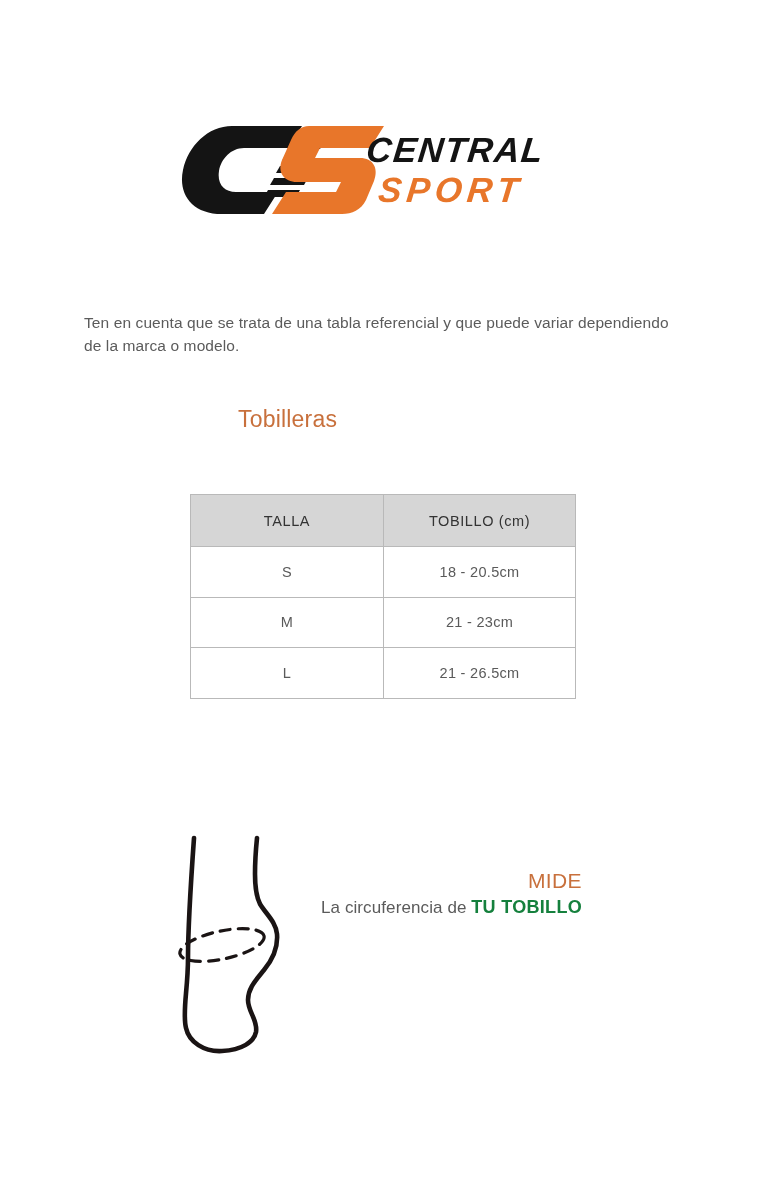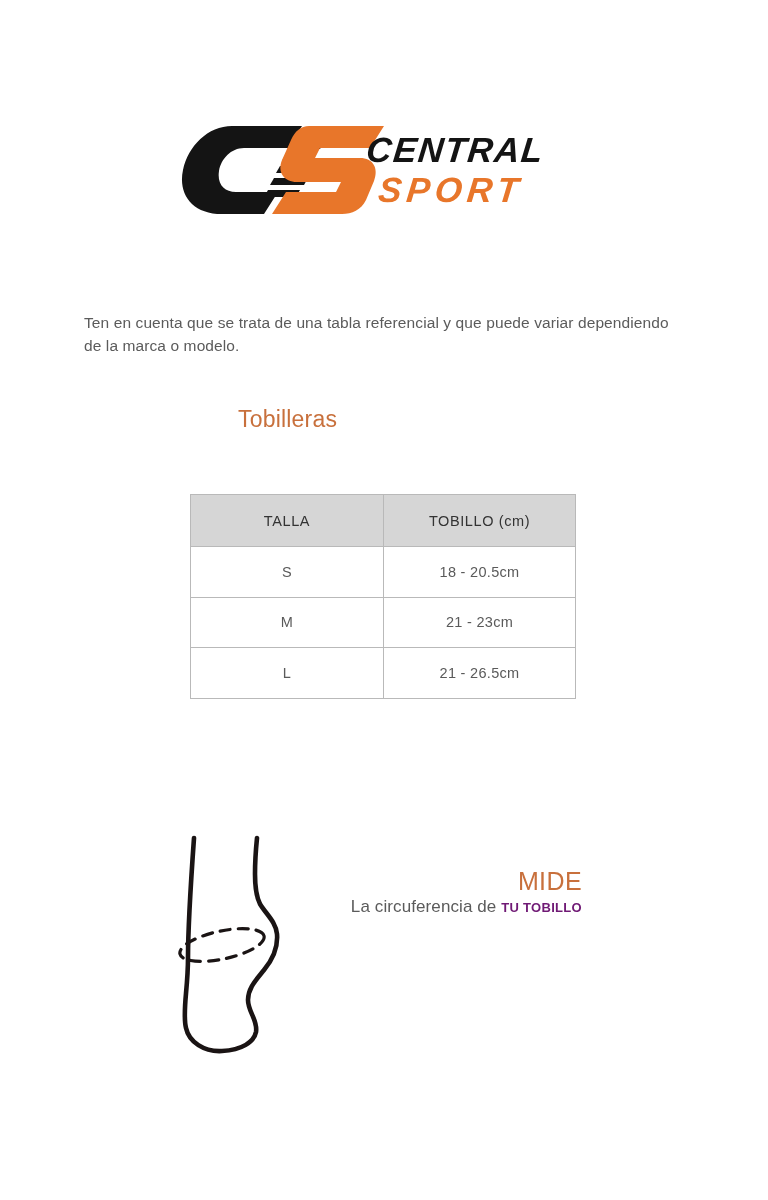--- a/index.html
+++ b/index.html
@@ -93,35 +93,35 @@
 
   
   .callout {
     position: absolute;
     left: 280px;
     top: 868px;
     width: 302px;
     text-align: right;
   }
   .callout-line1 {
-    font-size: 25px;
+    font-size: 21px;
     color: #c8703c;
     letter-spacing: 0.4px;
     line-height: 26px;
   }
   .callout-line2 {
     font-size: 17px;
     color: #5b5b5b;
     line-height: 26px;
     letter-spacing: 0.1px;
     white-space: nowrap;
   }
   .callout-line2 .accent {
-    color: #701a75;
-    font-size: 13px;
+    color: #15803d;
+    font-size: 18px;
     font-weight: 700;
     letter-spacing: 0.3px;
   }
 </style>
 </head>
 <body>
 
 <div class="logo-block">
   <svg class="logo-svg" width="420" height="100" viewBox="0 0 420 100">
 

